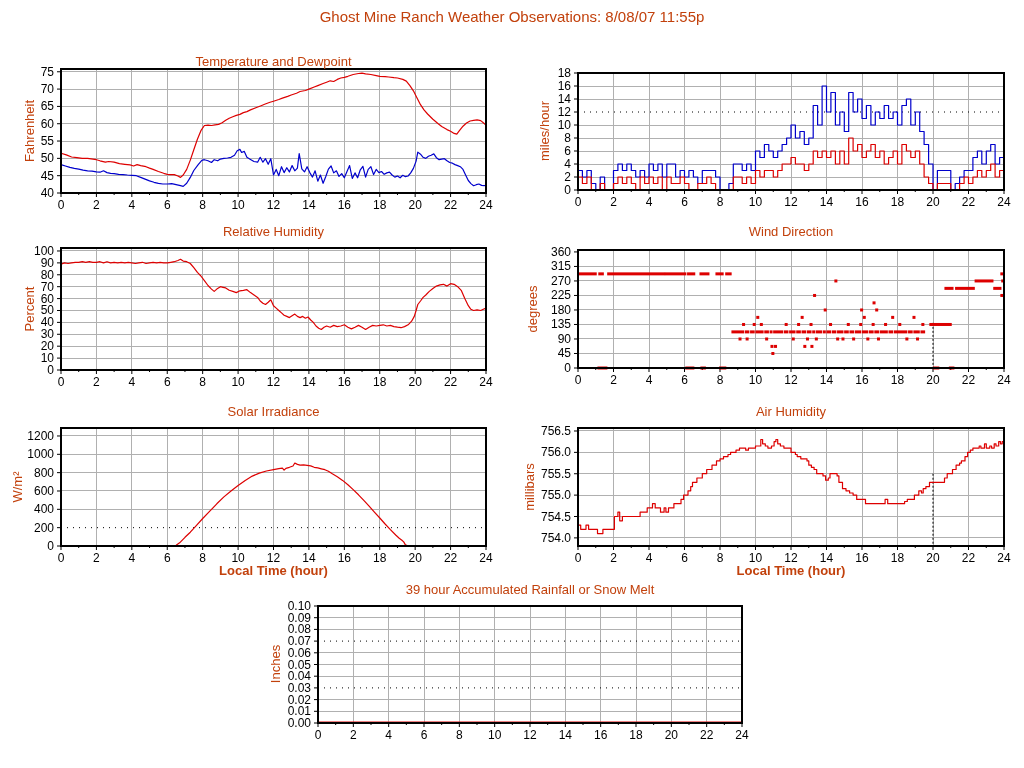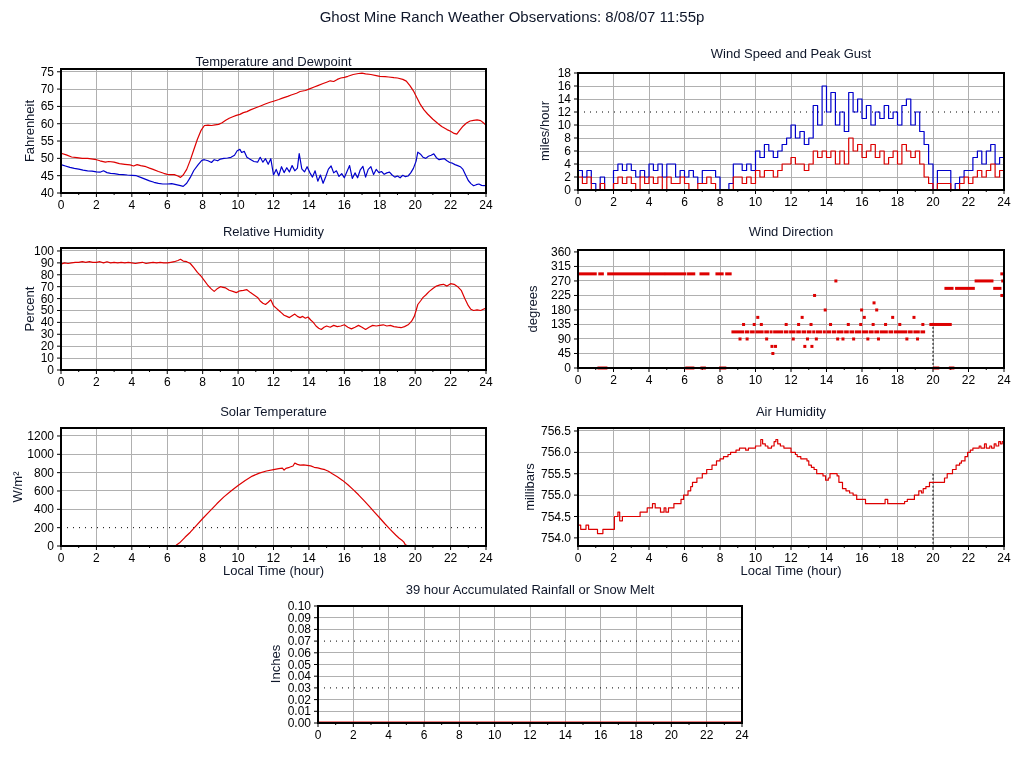--- a/index.html
+++ b/index.html
@@ -1,25 +1,25 @@
 <!DOCTYPE html>
 <html><head>
 <meta charset="utf-8">
 <style>
   html,body{margin:0;padding:0;background:#ffffff;overflow:hidden;}
   .page{position:relative;width:824px;height:768px;background:#fff;
-        font-family:"Liberation Sans",sans-serif;color:#0f172a;}
+        font-family:"Liberation Sans",sans-serif;color:#c2410c;}
   #plots{position:absolute;left:0;top:0;}
   #plots text{font:12px "Liberation Sans",sans-serif;fill:#000;}
   .main-title{position:absolute;left:0;top:8px;width:1024px;text-align:center;
               font-size:15px;}
   .ctitle{position:absolute;text-align:center;font-size:13px;height:15px;}
   .ylab{position:absolute;width:140px;height:16px;line-height:16px;text-align:center;
         font-size:13px;transform:rotate(-90deg);}
-  .xlab{position:absolute;text-align:center;font-size:13px;}
+  .xlab{position:absolute;text-align:center;font-size:13px;font-weight:bold;}
 </style>
 </head>
 <body>
 
 <div class="page">
   <div class="main-title">Ghost Mine Ranch Weather Observations: 8/08/07 11:55p</div>
 
   <svg id="plots" width="1024" height="768">
       <g>
         <line x1="61" y1="193" x2="61" y2="197" stroke="#000"></line>
@@ -670,24 +670,23 @@
         <text x="311" y="621.7" text-anchor="end">0.09</text>
         <line x1="314" y1="606" x2="318" y2="606" stroke="#000"></line>
         <text x="311" y="610" text-anchor="end">0.10</text>
         <path d="M318.0 722.1L742.0 722.1" fill="none" stroke="#dd0000" stroke-width="1.2" stroke-linejoin="round"></path>
         <rect x="318" y="606" width="424" height="117" fill="none" stroke="#000" stroke-width="1.3" shape-rendering="crispEdges"></rect>
         <line x1="318" y1="606" x2="318" y2="723" stroke="#000" stroke-width="2" shape-rendering="crispEdges"></line>
       </g>
     </svg>
 
   <div class="ctitle" style="left:61px;top:54px;width:425px">Temperature and Dewpoint</div>
-  <div class="ctitle" style="left:578px;top:46px;width:426px">Wind Speed and Peak Gust</div>
   <div class="ctitle" style="left:61px;top:224px;width:425px">Relative Humidity</div>
   <div class="ctitle" style="left:578px;top:224px;width:426px">Wind Direction</div>
-  <div class="ctitle" style="left:61px;top:404px;width:425px">Solar Temperature</div>
+  <div class="ctitle" style="left:61px;top:404px;width:425px">Solar Irradiance</div>
   <div class="ctitle" style="left:578px;top:404px;width:426px">Air Humidity</div>
   <div class="ctitle" style="left:318px;top:582px;width:424px">39 hour Accumulated Rainfall or Snow Melt</div>
 
   <div class="ylab" style="left:-40px;top:123px">Fahrenheit</div>
   <div class="ylab" style="left:475px;top:123px">miles/hour</div>
   <div class="ylab" style="left:-40px;top:301px">Percent</div>
   <div class="ylab" style="left:463px;top:301px">degrees</div>
   <div class="ylab" style="left:-52px;top:479px">W/m²</div>
   <div class="ylab" style="left:460px;top:479px">millibars</div>
   <div class="ylab" style="left:206px;top:656px">Inches</div>

